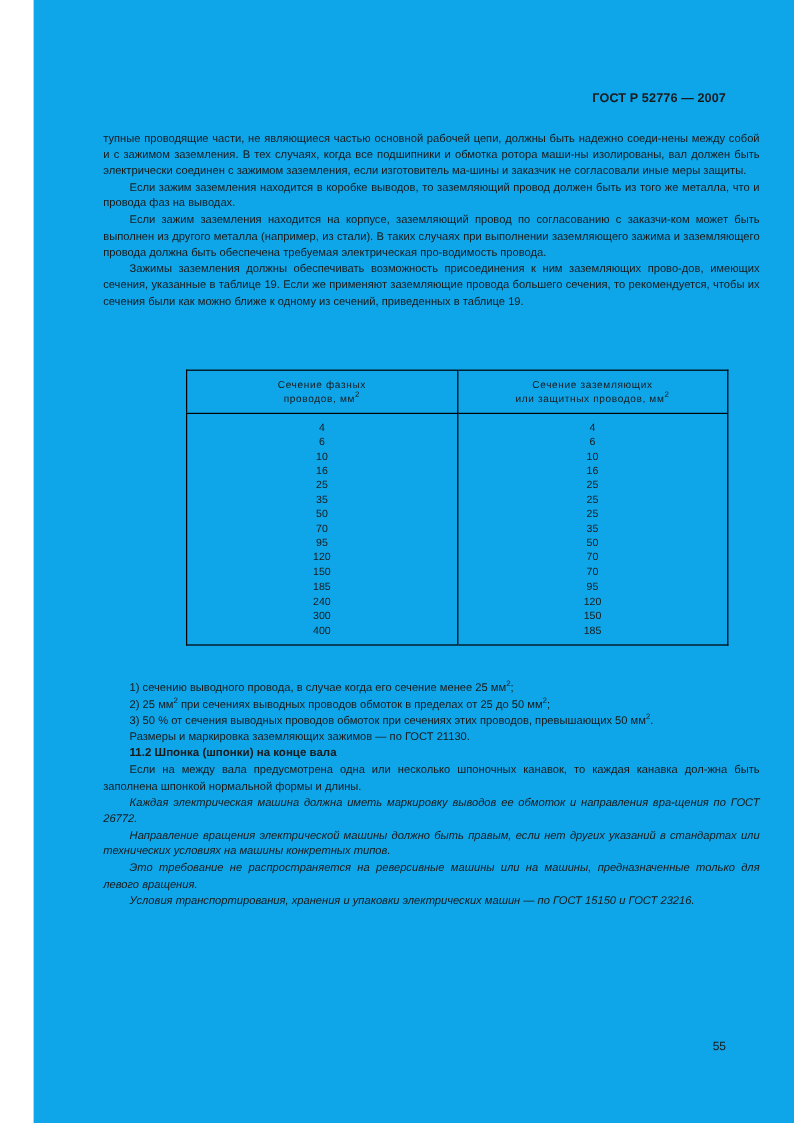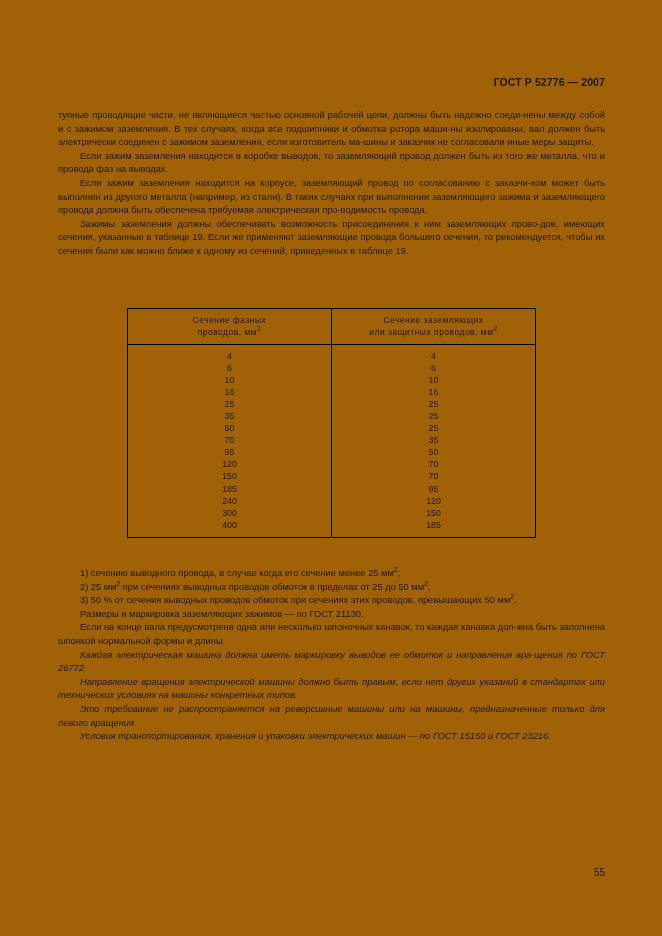--- a/index.html
+++ b/index.html
@@ -13,21 +13,22 @@
     height: 936px;
     position: relative;
     font-family: "Liberation Sans", sans-serif;
     color: #1a1a1a;
     overflow: hidden;
   }
 
   .page {
     position: absolute;
     inset: 0;
-    background: #a16207;
+    background: #0ea5e9;
+    margin-left: 28px;
   }
 
   
   .running-head {
     position: absolute;
     top: 76px;
     right: 57px;
     font-size: 10.5px;
     font-weight: bold;
     letter-spacing: 0.1px;
@@ -89,21 +90,21 @@
     margin-bottom: 6px;
     white-space: nowrap;
     letter-spacing: 0.1px;
   }
   .cap-word {
     letter-spacing: 2.2px;
   }
 
   table.data {
     border-collapse: collapse;
-    width: 409px;
+    width: 452px;
     table-layout: fixed;
     border: 1.2px solid #000;
   }
   table.data th {
     font-size: 8.4px;
     font-weight: normal;
     line-height: 12px;
     padding: 5px 4px 6px;
     text-align: center;
     letter-spacing: 0.55px;
@@ -222,22 +223,23 @@
   <div class="column-lower">
 
     <p class="listline"><span>1) сечению выводного провода, в случае когда его сечение менее 25 мм</span><sup>2</sup><span>;</span></p>
 
     <p class="listline"><span>2) 25 мм</span><sup>2</sup><span> при сечениях выводных проводов обмоток в пределах от 25 до 50 мм</span><sup>2</sup><span>;</span></p>
 
     <p class="listline"><span>3) 50 % от сечения выводных проводов обмоток при сечениях этих проводов, превышающих 50 мм</span><sup>2</sup><span>.</span></p>
 
     <p class="listline">Размеры и маркировка заземляющих зажимов — по ГОСТ 21130.</p>
 
-
-    <p class="indent">Если на конце вала предусмотрена одна или несколько шпоночных канавок, то каждая канавка дол-жна быть  заполнена шпонкой  нормальной формы и длины.</p>
+    <h4 class="sec">11.2 Шпонка (шпонки) на конце вала</h4>
+
+    <p class="indent">Если на между вала предусмотрена одна или несколько шпоночных канавок, то каждая канавка дол-жна быть  заполнена шпонкой  нормальной формы и длины.</p>
 
 
     <p class="indent ital">Каждая электрическая машина должна иметь маркировку выводов ее обмоток и направления вра-щения по ГОСТ 26772.</p>
     <p class="indent ital">Направление вращения электрической машины должно  быть  правым, если нет других указаний в стандартах или технических условиях на машины конкретных типов.</p>
     <p class="indent ital">Это требование не распространяется на реверсивные машины или на машины, предназначенные только для левого вращения.</p>
     <p class="indent ital">Условия  транспортирования,  хранения  и  упаковки  электрических  машин — по ГОСТ 15150 и ГОСТ 23216.</p>
   </div>
 
   <div class="folio">55</div>
 

